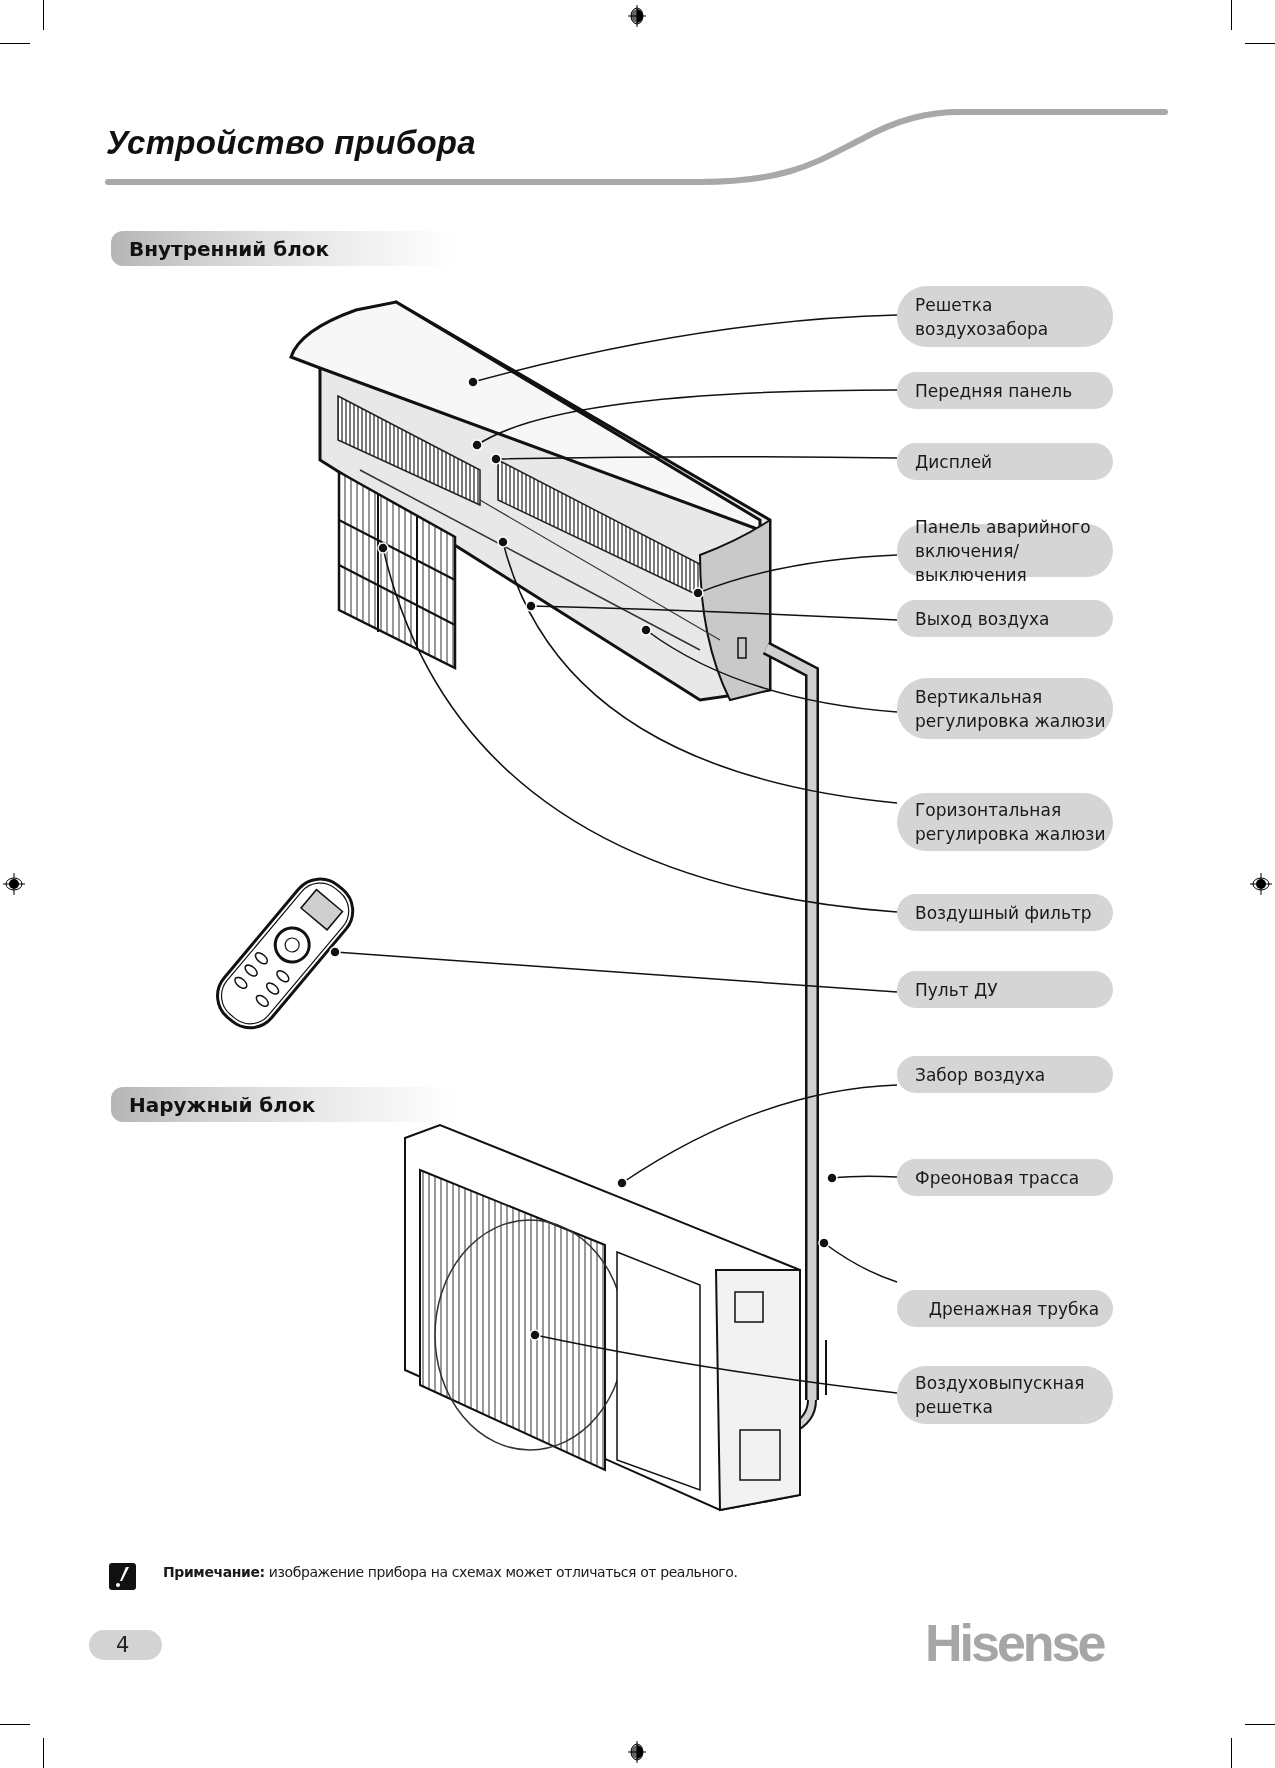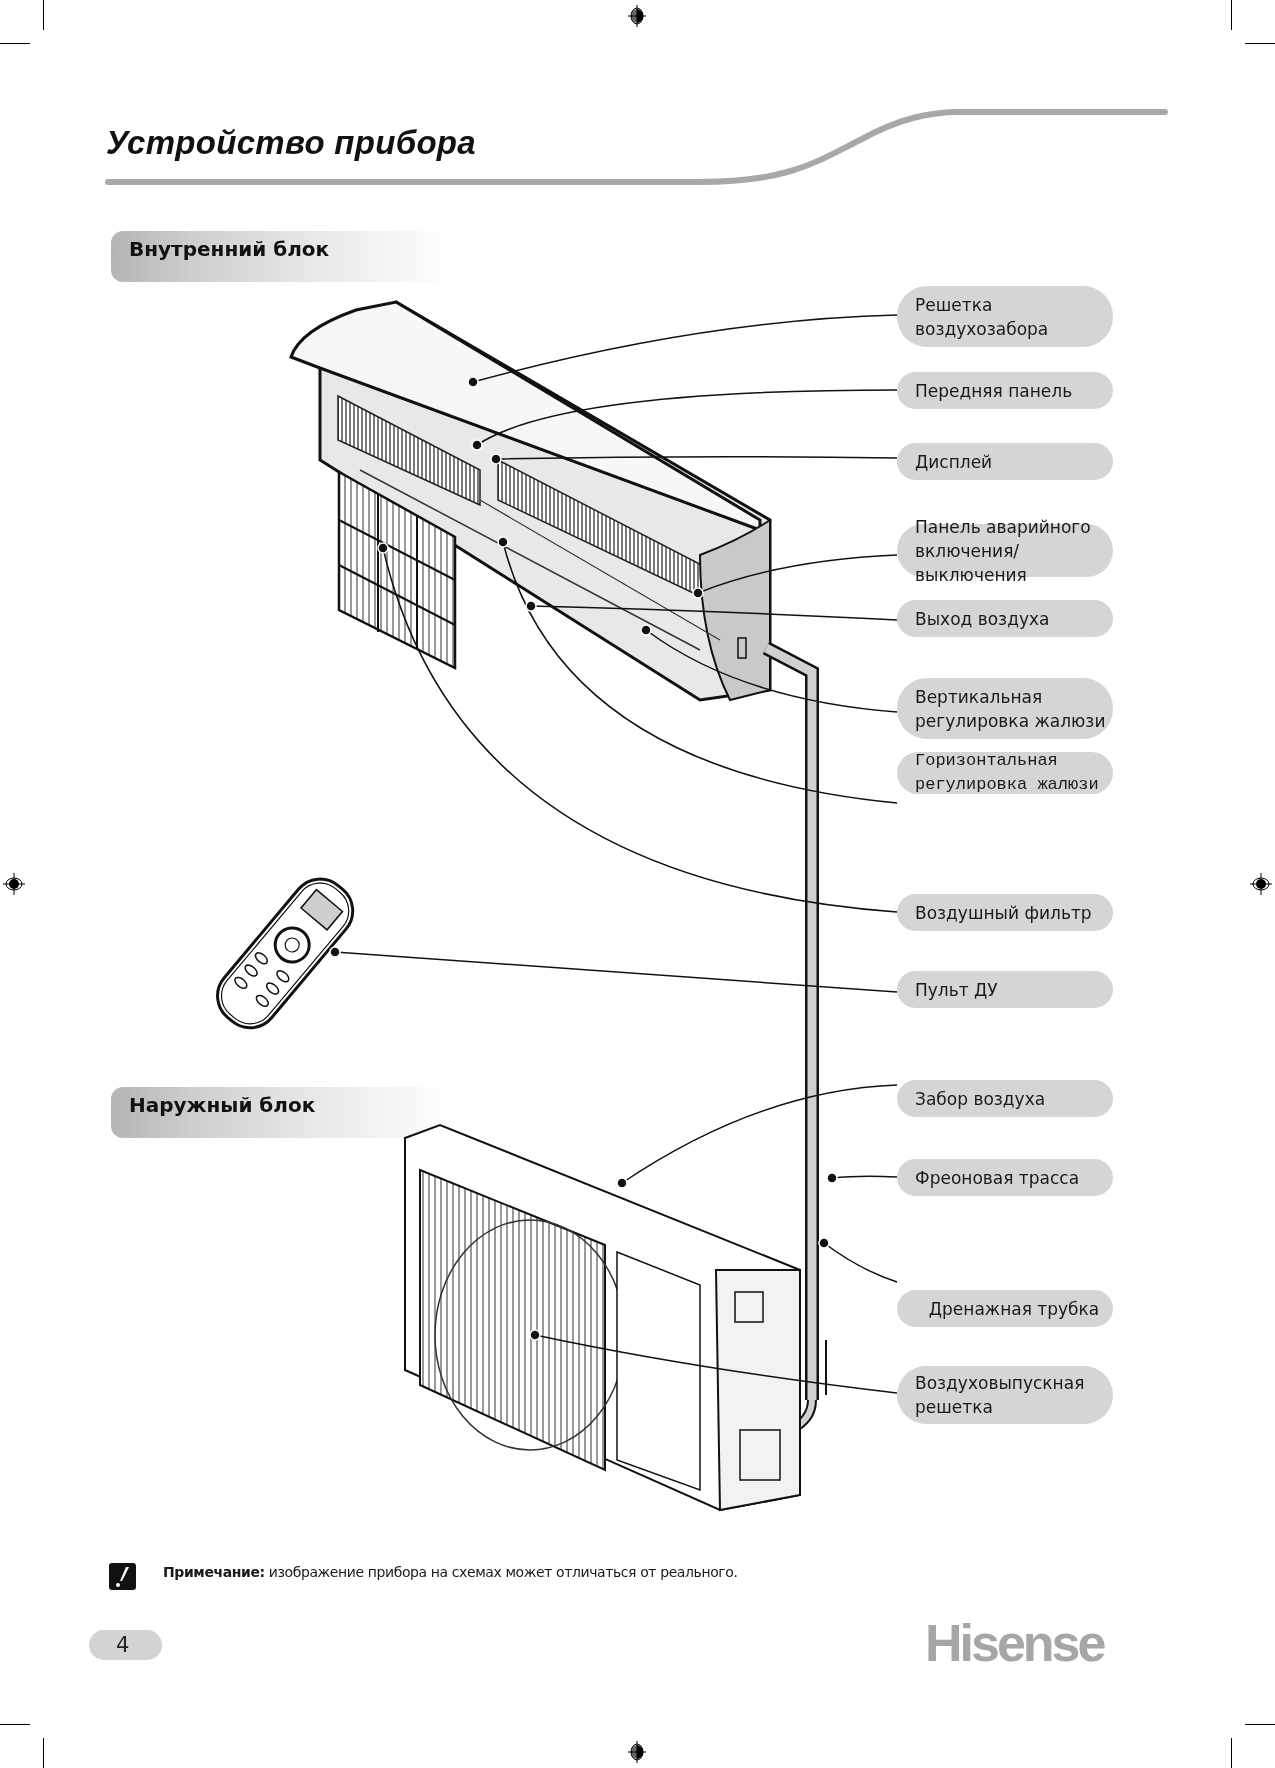--- a/index.html
+++ b/index.html
@@ -11,21 +11,21 @@
   .crop-h { position:absolute; height:1px; background:#000; }
   .reg { position:absolute; width:22px; height:22px; }
 
   
   .page-title { position:absolute; left:106px; top:124px; font-size:33px; font-weight:bold;
                 font-style:italic; color:#111; letter-spacing:0.3px;
                 font-family:Liberation Sans, sans-serif; }
   .title-rule { position:absolute; left:0; top:0; }
 
   
-  .section-head { position:absolute; height:51px; border-radius:12px 0 0 12px;
+  .section-head { position:absolute; height:35px; border-radius:12px 0 0 12px;
                   background:linear-gradient(90deg,#b5b5b5 0%,#cfcfcf 25%,#e6e6e6 55%,#ffffff 100%); }
   .section-head span { position:absolute; left:18px; top:6px; font-size:20px; font-weight:bold;
                        color:#111; }
 
   
   .callout { position:absolute; left:897px; width:216px; background:#d5d5d5;
              border-radius:30px; display:flex; align-items:center; box-sizing:border-box;
              padding-left:18px; }
   .callout span { font-size:17px; line-height:24px; color:#1a1a1a; white-space:pre-line; }
 
@@ -203,31 +203,31 @@
 включения/
 выключения</span>
   </div>
 <div class="callout" style="top:600px;height:37px;">
     <span>Выход воздуха</span>
   </div>
 <div class="callout" style="top:678px;height:61px;">
     <span>Вертикальная
 регулировка жалюзи</span>
   </div>
-<div class="callout" style="top:752px;height:42px;font-family:Liberation Mono, monospace;">
+<div class="callout" style="top:793px;height:58px;">
     <span>Горизонтальная
 регулировка жалюзи</span>
   </div>
 <div class="callout" style="top:894px;height:37px;">
     <span>Воздушный фильтр</span>
   </div>
 <div class="callout" style="top:971px;height:37px;">
     <span>Пульт ДУ</span>
   </div>
-<div class="callout" style="top:1080px;height:37px;">
+<div class="callout" style="top:1056px;height:37px;">
     <span>Забор воздуха</span>
   </div>
 <div class="callout" style="top:1159px;height:37px;">
     <span>Фреоновая трасса</span>
   </div>
 <div class="callout" style="top:1290px;height:37px;justify-content:center;">
     <span>Дренажная трубка</span>
   </div>
 <div class="callout" style="top:1366px;height:58px;">
     <span>Воздуховыпускная

